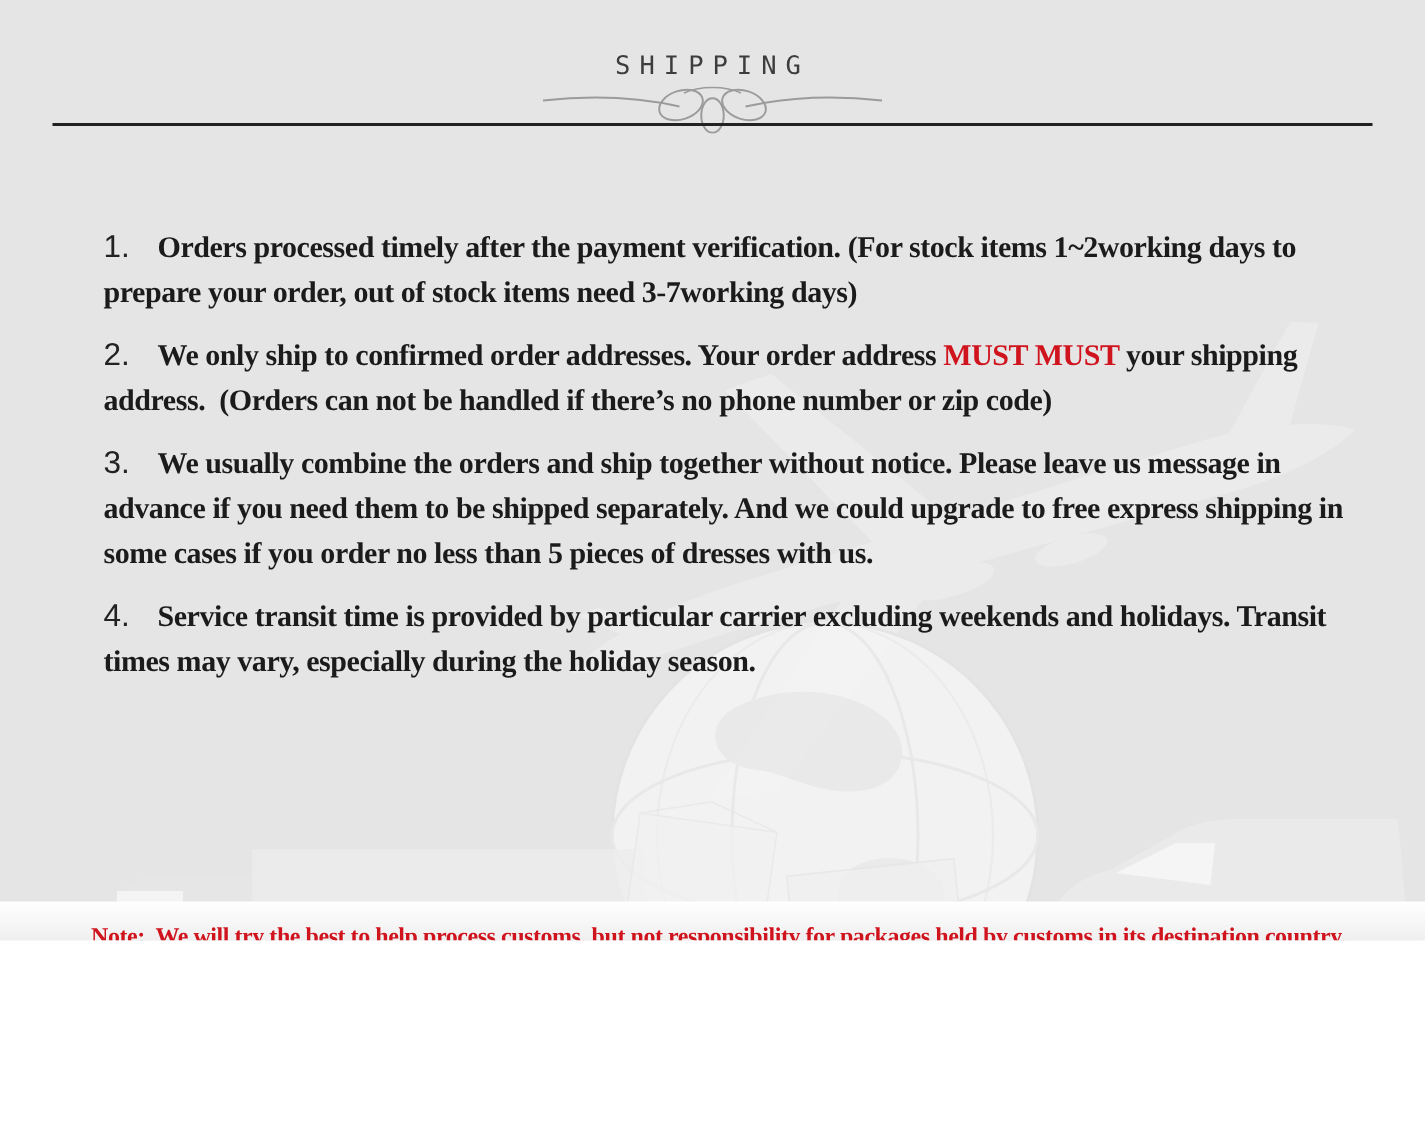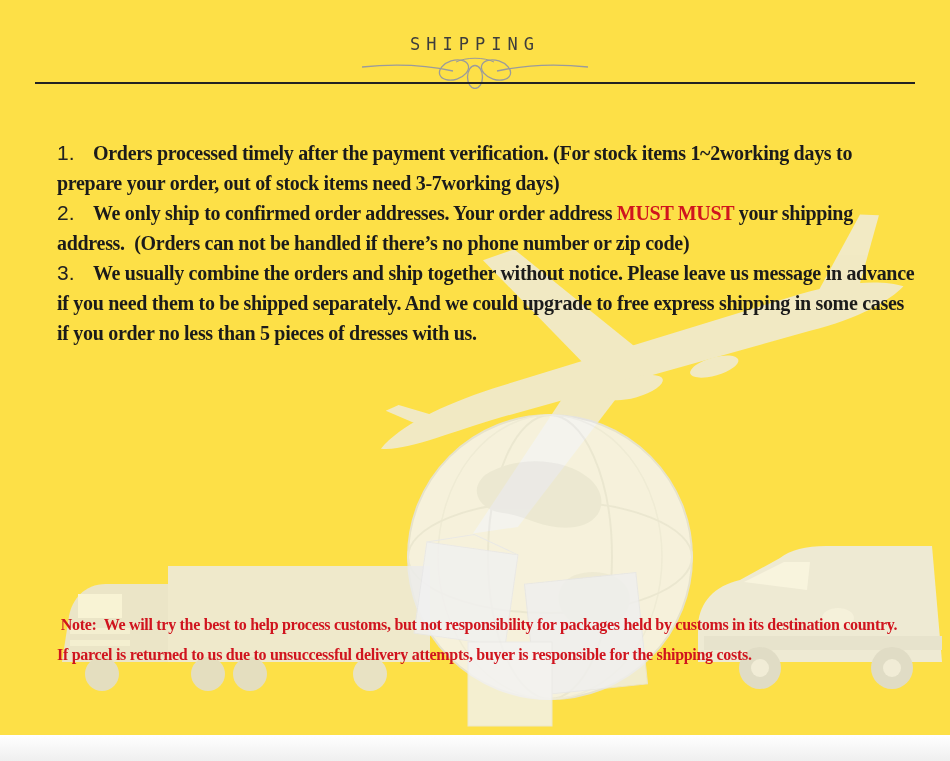--- a/index.html
+++ b/index.html
@@ -1,20 +1,20 @@
 <!DOCTYPE html>
 <html><head>
 <meta charset="utf-8">
 <style>
   html, body { margin: 0; padding: 0; background: #ffffff; }
   .page {
     position: relative;
     width: 950px;
-    height: 761px;
-    background: #fde047;
+    height: 627px;
+    background: #e5e5e5;
     overflow: hidden;
     font-family: "Liberation Serif", serif;
   }
   
   .wm-layer { position: absolute; inset: 0; z-index: 0; }
   .wm { position: absolute; }
   .bottom-fade {
     position: absolute; left: 0; right: 0; bottom: 0; height: 26px;
     background: linear-gradient(#ffffff, #efefef);
   }
@@ -31,21 +31,21 @@
   .rule {
     position: absolute; top: 82px; left: 35px; width: 880px; height: 0;
     border-top: 2px solid #222222; z-index: 2;
   }
   
   .content {
     position: absolute; top: 138px; left: 57px; width: 860px; z-index: 2;
     font-size: 20px; font-weight: bold; line-height: 30px;
     letter-spacing: -0.3px; color: #1b1b1b;
   }
-  .term { margin: 0; white-space: pre-wrap; }
+  .term { margin: 12px; white-space: pre-wrap; }
   .num {
     display: inline-block; width: 36px;
     font-family: "Liberation Sans", sans-serif;
     font-weight: 400; font-size: 21px; color: #222222; letter-spacing: 0;
   }
   .red { color: #d0141e; }
   .note {
     position: absolute; top: 610px; left: 57px; width: 850px; z-index: 2;
     margin: 0; font-size: 16px; font-weight: bold; line-height: 30px;
     letter-spacing: -0.3px; color: #d0141e; white-space: pre-wrap;
@@ -133,17 +133,18 @@
         <path d="M96,7 C106,2 124,2 134,7" stroke-width="1"></path>
       </g>
     </svg>
   </div>
   <div class="rule"></div>
 
   <div class="content" id="terms">
       <p class="term"><span class="num">1.</span><span>Orders processed timely after the payment verification. (For stock items 1~2working days to prepare your order, out of stock items need 3-7working days)</span></p>
       <p class="term"><span class="num">2.</span><span>We only ship to confirmed order addresses. Your order address </span><span class="red">MUST MUST</span><span> your shipping address.  (Orders can not be handled if there’s no phone number or zip code)</span></p>
       <p class="term"><span class="num">3.</span><span>We usually combine the orders and ship together without notice. Please leave us message in advance if you need them to be shipped separately. And we could upgrade to free express shipping in some cases if you order no less than 5 pieces of dresses with us.</span></p>
+      <p class="term"><span class="num">4.</span><span>Service transit time is provided by particular carrier excluding weekends and holidays. Transit times may vary, especially during the holiday season.</span></p>
     </div>
 
   <p class="note" id="note"> Note:  We will try the best to help process customs, but not responsibility for packages held by customs in its destination country. If parcel is returned to us due to unsuccessful delivery attempts, buyer is responsible for the shipping costs.</p>
 
 </div>
 
 </body></html>

